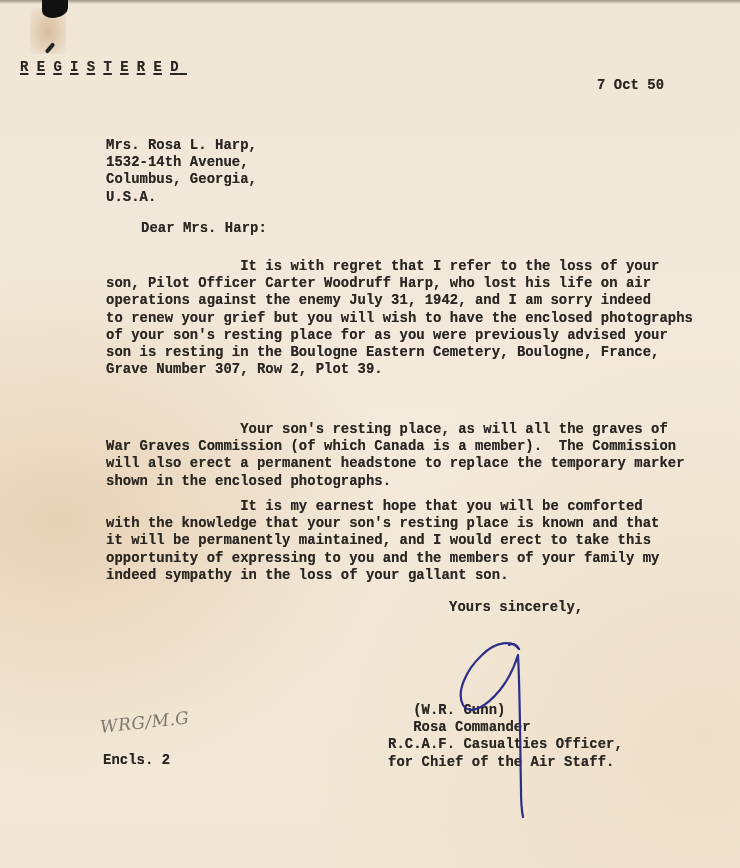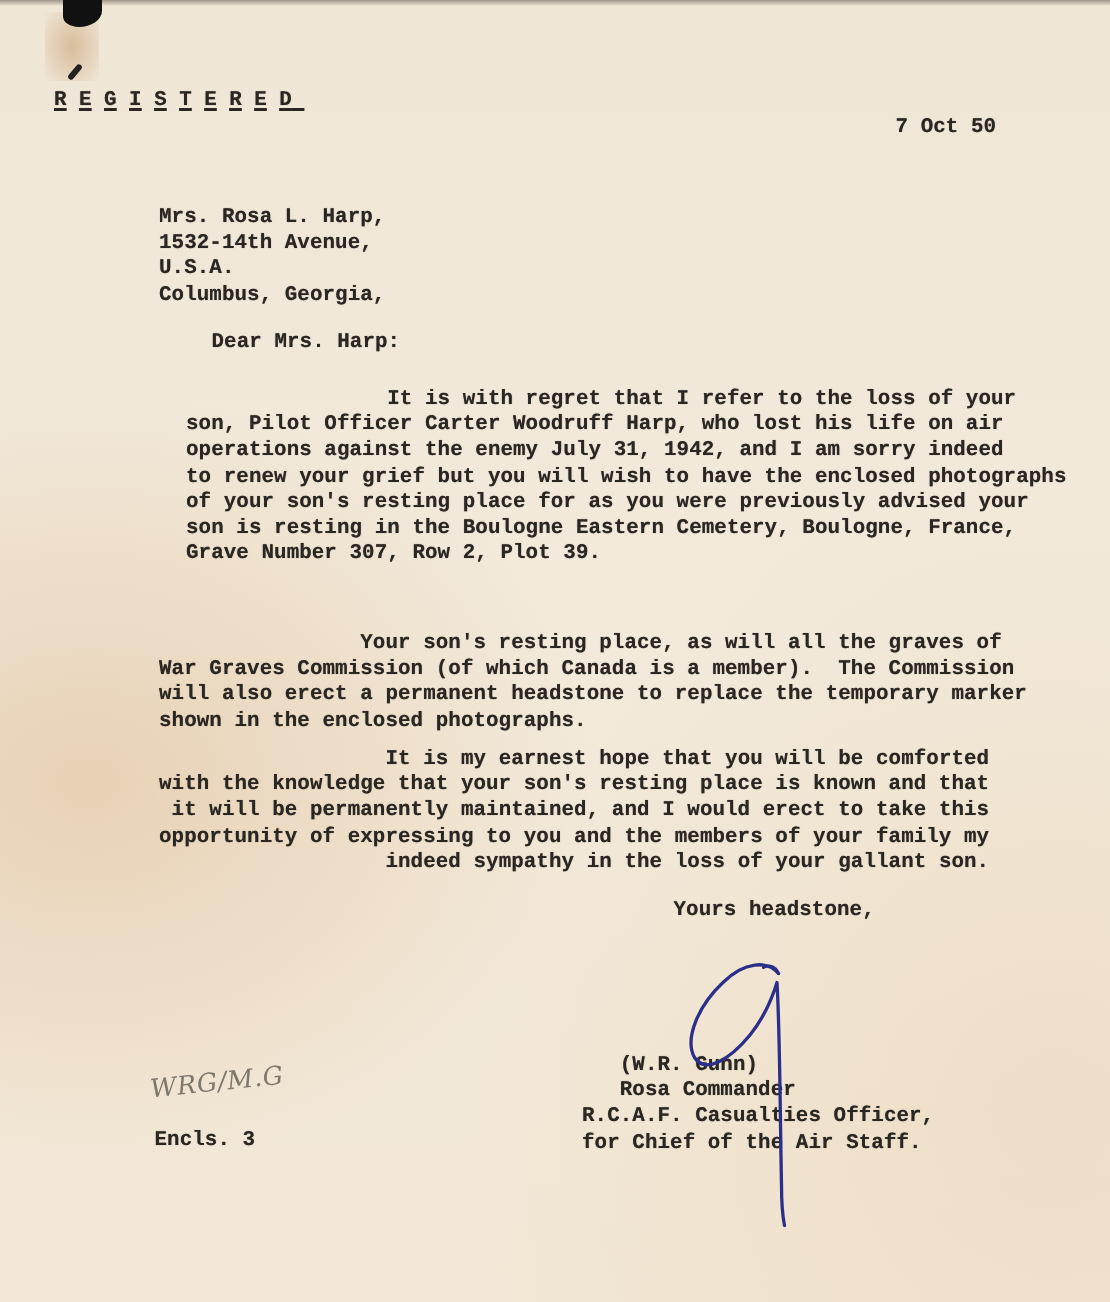--- a/index.html
+++ b/index.html
@@ -56,33 +56,32 @@
       font-size: 13.9px;
       font-weight: bold;
       line-height: 17.2px;
       white-space: pre;
       letter-spacing: 0.05px;
       text-shadow: 0 0 0.6px rgba(40,35,30,0.6);
     }
     .registered {
       left: 20px; top: 59px;
       letter-spacing: 0;
-      margin-left: 16px;
     }
     .registered .ch {
       text-decoration: underline;
       text-decoration-thickness: 2px;
       text-underline-offset: 2px;
     }
     .date { left: 597px; top: 77px; }
     .address { left: 106px; top: 137px; }
     .salutation { left: 106px; top: 220px; padding-left: 35px; }
-    .para1 { left: 106px; top: 258px; margin-left: 18px; }
+    .para1 { left: 106px; top: 258px; }
     .para2 { left: 106px; top: 395px; margin-top: 26px; }
-    .para3 { left: 106px; top: 498px; text-align: right; }
+    .para3 { left: 106px; top: 498px; }
     .closing { left: 449px; top: 599px; }
     .sig-block { left: 388px; top: 702px; }
     .encls { left: 103px; top: 752px; }
     .initials {
       position: absolute;
       left: 100px; top: 712px;
       font-family: "DejaVu Serif", serif;
       font-style: italic;
       font-size: 17px;
       color: #6a655c;
@@ -103,34 +102,34 @@
 <div class="paper"></div>
 <div class="top-shadow"></div>
 <div class="tear-stain"></div>
 <div class="tear"></div>
 <div class="tear-mark"></div>
 
 <div class="type registered"><span class="ch">R</span> <span class="ch">E</span> <span class="ch">G</span> <span class="ch">I</span> <span class="ch">S</span> <span class="ch">T</span> <span class="ch">E</span> <span class="ch">R</span> <span class="ch">E</span> <span class="ch">D</span><span class="ch"> </span></div>
 
 <div class="type date">7 Oct 50</div>
 
-<div class="type address"><div>Mrs. Rosa L. Harp,</div><div>1532-14th Avenue,</div><div>U.S.A.</div><div>Columbus, Georgia,</div></div>
+<div class="type address"><div>Mrs. Rosa L. Harp,</div><div>1532-14th Avenue,</div><div>Columbus, Georgia,</div><div>U.S.A.</div></div>
 
 <div class="type salutation">Dear Mrs. Harp:</div>
 
 <div class="type para1"><div>                It is with regret that I refer to the loss of your</div><div>son, Pilot Officer Carter Woodruff Harp, who lost his life on air</div><div>operations against the enemy July 31, 1942, and I am sorry indeed</div><div>to renew your grief but you will wish to have the enclosed photographs</div><div>of your son's resting place for as you were previously advised your</div><div>son is resting in the Boulogne Eastern Cemetery, Boulogne, France,</div><div>Grave Number 307, Row 2, Plot 39.</div></div>
 
 <div class="type para2"><div>                Your son's resting place, as will all the graves of</div><div>War Graves Commission (of which Canada is a member).  The Commission</div><div>will also erect a permanent headstone to replace the temporary marker</div><div>shown in the enclosed photographs.</div></div>
 
 <div class="type para3"><div>                It is my earnest hope that you will be comforted</div><div>with the knowledge that your son's resting place is known and that</div><div>it will be permanently maintained, and I would erect to take this</div><div>opportunity of expressing to you and the members of your family my</div><div>indeed sympathy in the loss of your gallant son.</div></div>
 
-<div class="type closing">Yours headstone,</div>
+<div class="type closing">Yours sincerely,</div>
 
 <div class="type sig-block"><div>   (W.R. Gunn)</div><div>   Rosa Commander</div><div>R.C.A.F. Casualties Officer,</div><div>for Chief of the Air Staff.</div></div>
 
 <div class="initials">WRG/M.G</div>
 
-<div class="type encls">Encls. 3</div>
+<div class="type encls">Encls. 2</div>
 
 <svg class="signature" viewBox="0 0 740 868" xmlns="http://www.w3.org/2000/svg">
   <path d="M 519 649 C 512 640, 496 641, 482 655 C 466 670, 456 692, 463 705 C 470 716, 486 707, 500 690 C 508 680, 514 668, 518 655 C 520 690, 520 740, 521 790 C 521 805, 522 812, 523 817" fill="none" stroke="#2a2f8a" stroke-width="2.2" stroke-linecap="round" stroke-linejoin="round"></path>
   <path d="M 509 645 C 513 643, 517 644, 519 649" fill="none" stroke="#2a2f8a" stroke-width="2" stroke-linecap="round"></path>
 </svg>
 
 </body></html>

